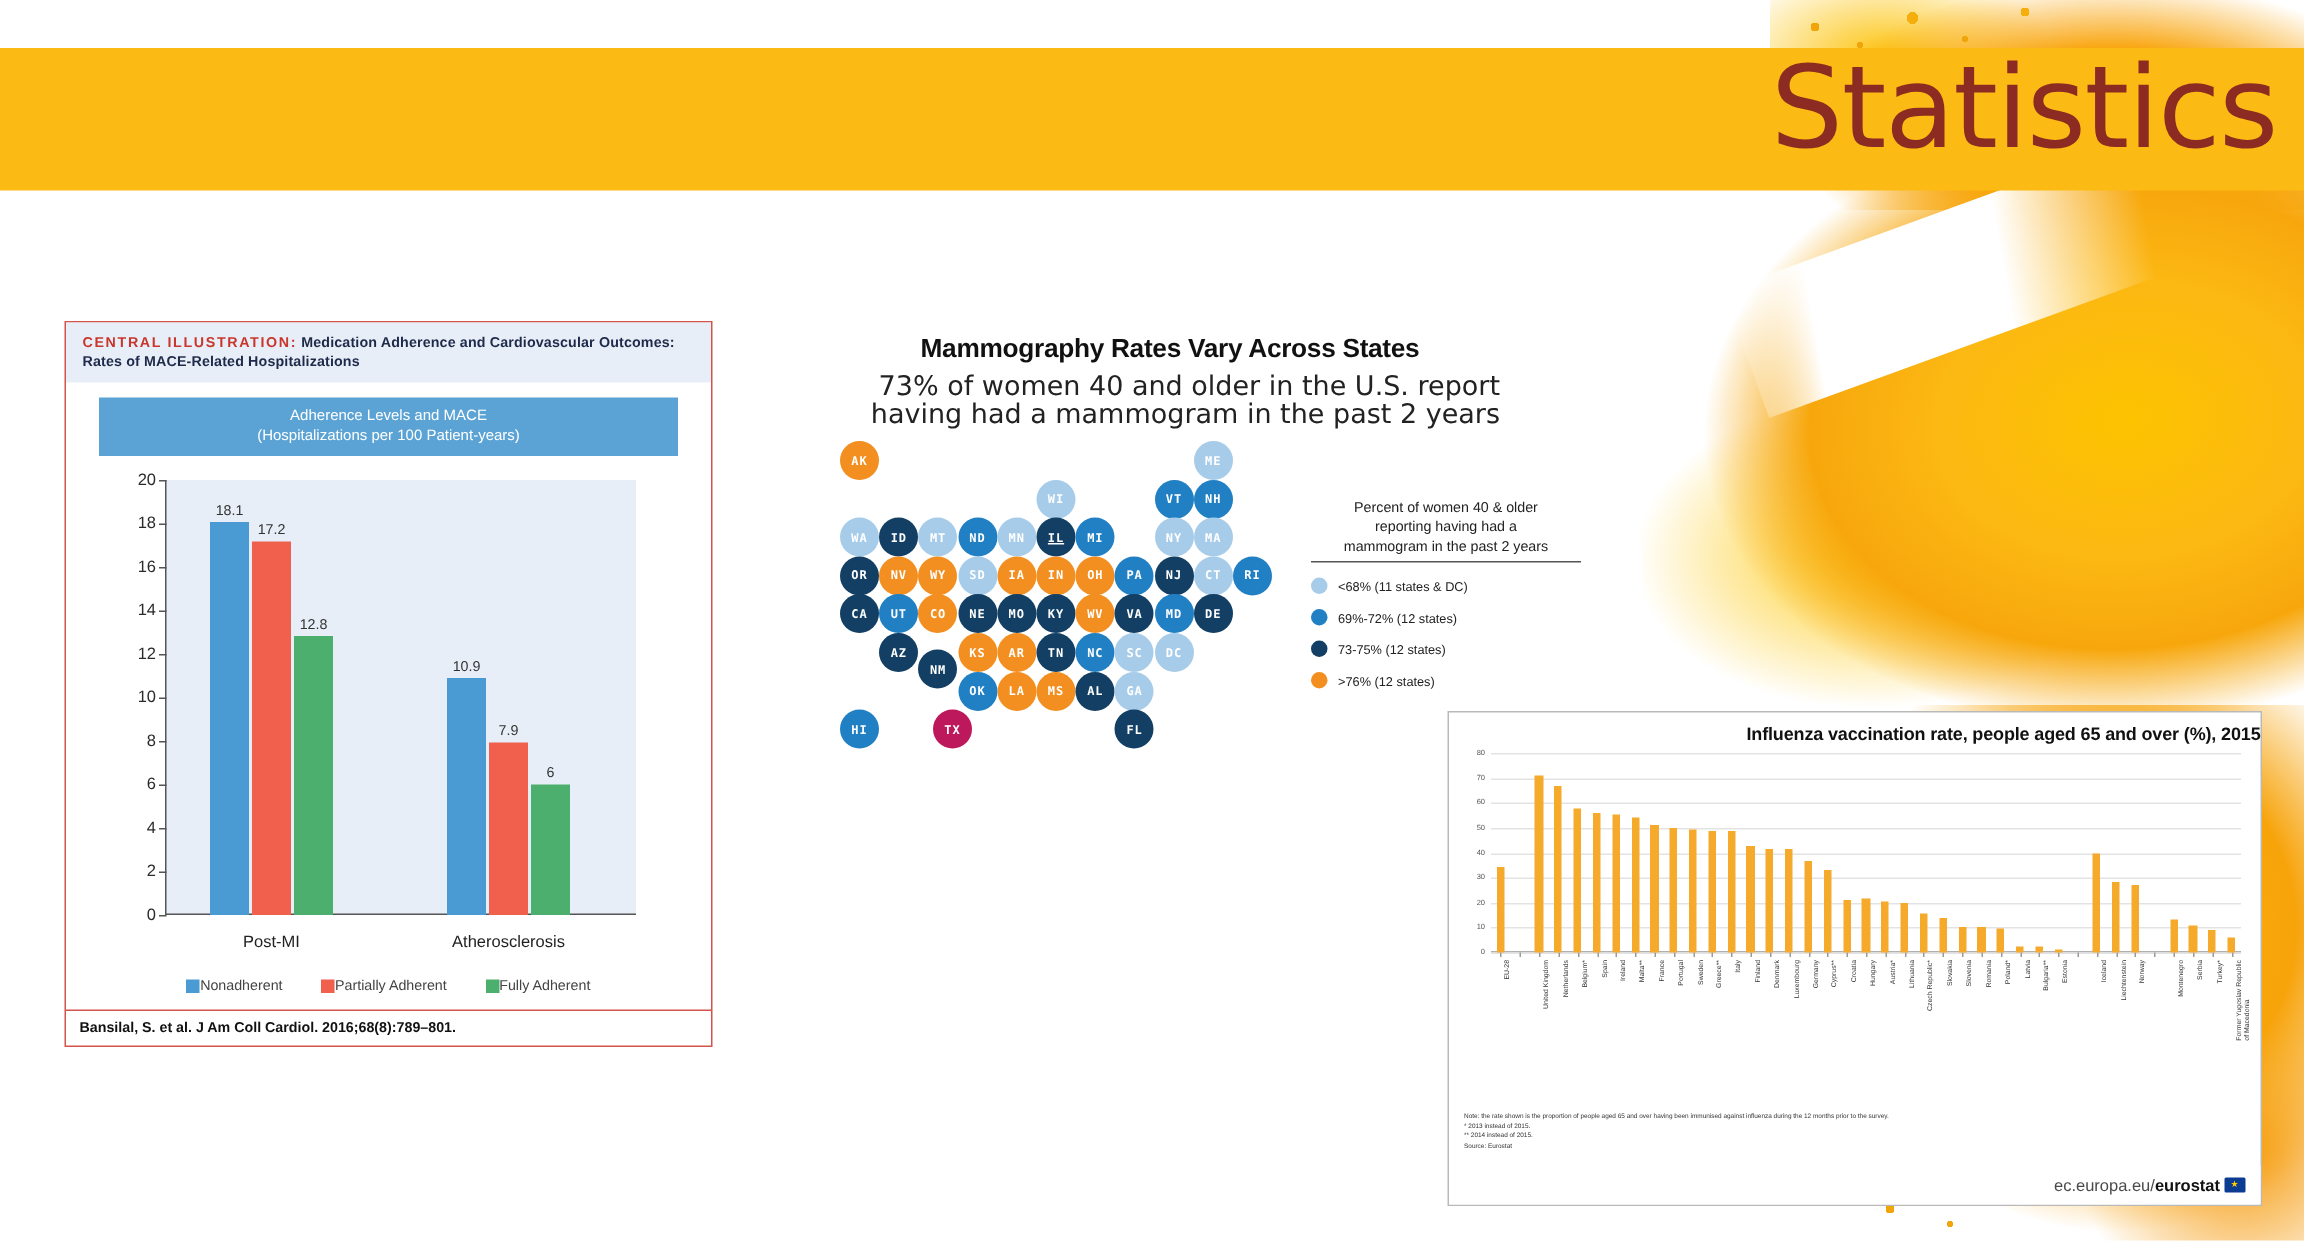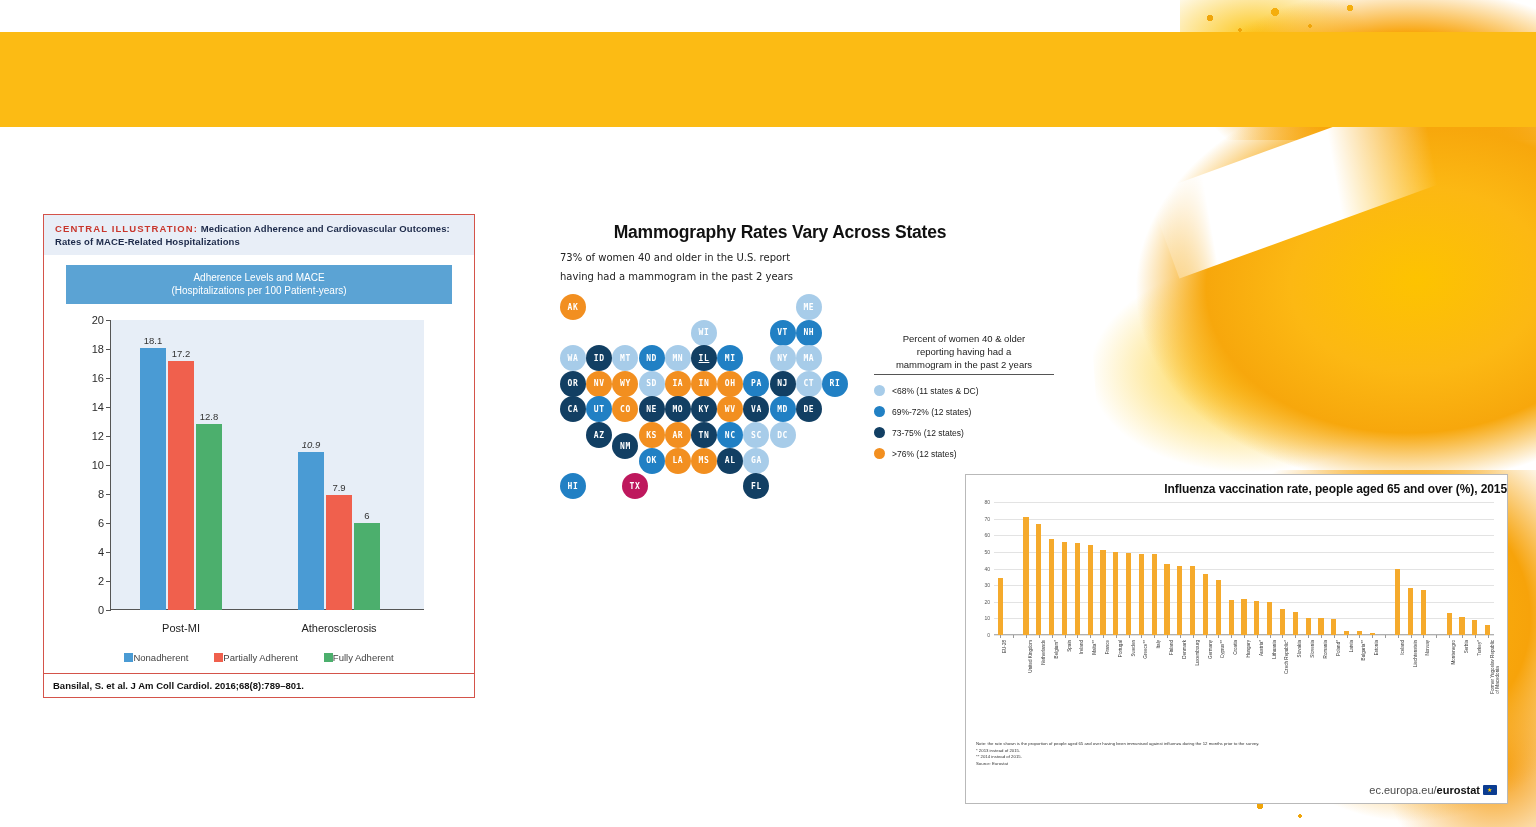--- a/index.html
+++ b/index.html
@@ -107,22 +107,22 @@
     font-size:9.5px;font-weight:bold;color:#111;
   }
 
   
   #mammo{position:absolute;left:552px;top:222px;width:500px;height:290px;}
   #mammo-title{
     font-size:17.5px;font-weight:bold;color:#111;letter-spacing:-.2px;
     text-align:center;width:440px;margin-left:8px;
   }
   #mammo-sub{
-    margin-top:5px;width:440px;margin-left:8px;text-align:left;
-    font-size:10px;line-height:19px;color:#222;font-family:"DejaVu Sans", sans-serif;
+    margin-top:5px;width:440px;margin-left:8px;text-align:right;
+    font-size:18px;line-height:19px;color:#222;font-family:"DejaVu Sans", sans-serif;
   }
   #tilemap{position:absolute;left:8px;top:72px;width:285px;height:210px;}
   .tile{
     position:absolute;width:26px;height:26px;border-radius:50%;
     color:#fff;font-size:8px;font-weight:bold;letter-spacing:.6px;
     display:flex;align-items:center;justify-content:center;
     font-family:"DejaVu Sans Mono", monospace;
   }
   #mammo-legend{position:absolute;left:322px;top:110px;width:180px;}
   #mammo-legend .lgtitle{
@@ -173,20 +173,21 @@
 <div id="slide">
 
   <div class="wc" id="wc-top"></div>
   <div class="wc" id="wc-specks"></div>
   <div class="wc" id="wc-main"></div>
   <div class="wc" id="wc-streak"></div>
   <div class="wc" id="wc-bottom"></div>
   <div class="wc" id="wc-specks2"></div>
 
   <div id="title-band"></div>
+  <div id="slide-title">Statistics</div>
 
   <div id="jacc">
     <div id="jacc-header">
       <div class="ttl"><span class="ci">CENTRAL ILLUSTRATION:</span><span> Medication Adherence and Cardiovascular Outcomes: Rates of MACE-Related Hospitalizations</span></div>
     </div>
     <div id="jacc-subbar">
       <div>Adherence Levels and MACE</div>
       <div>(Hospitalizations per 100 Patient-years)</div>
     </div>
     <div id="jacc-plot">
@@ -216,21 +217,21 @@
         <div class="ytick" style="top: 6px;">20</div>
         <div class="ytickline" style="top: 6px;"></div>
         <div class="bar" style="left: 86px; width: 26px; height: 262.45px; bottom: 34px; background: rgb(74, 155, 212);"></div>
         <div class="barlabel" style="left: 99px; bottom: 298.45px;">18.1</div>
         <div class="bar" style="left: 114px; width: 26px; height: 249.4px; bottom: 34px; background: rgb(240, 96, 77);"></div>
         <div class="barlabel" style="left: 127px; bottom: 285.4px;">17.2</div>
         <div class="bar" style="left: 142px; width: 26px; height: 185.6px; bottom: 34px; background: rgb(76, 175, 109);"></div>
         <div class="barlabel" style="left: 155px; bottom: 221.6px;">12.8</div>
         <div class="xcat" style="left: 127px;">Post-MI</div>
         <div class="bar" style="left: 244px; width: 26px; height: 158.05px; bottom: 34px; background: rgb(74, 155, 212);"></div>
-        <div class="barlabel" style="left: 257px; bottom: 194.05px; font-style: italic;">10.9</div>
+        <div class="barlabel" style="left: 257px; bottom: 194.05px;">10.9</div>
         <div class="bar" style="left: 272px; width: 26px; height: 114.55px; bottom: 34px; background: rgb(240, 96, 77);"></div>
         <div class="barlabel" style="left: 285px; bottom: 150.55px;">7.9</div>
         <div class="bar" style="left: 300px; width: 26px; height: 87px; bottom: 34px; background: rgb(76, 175, 109);"></div>
         <div class="barlabel" style="left: 313px; bottom: 123px;">6</div>
         <div class="xcat" style="left: 285px;">Atherosclerosis</div>
       </div>
     <div id="jacc-legend">
         <div class="li">
           <span class="sw" style="background:#4a9bd4"></span>
           <span>Nonadherent</span>

